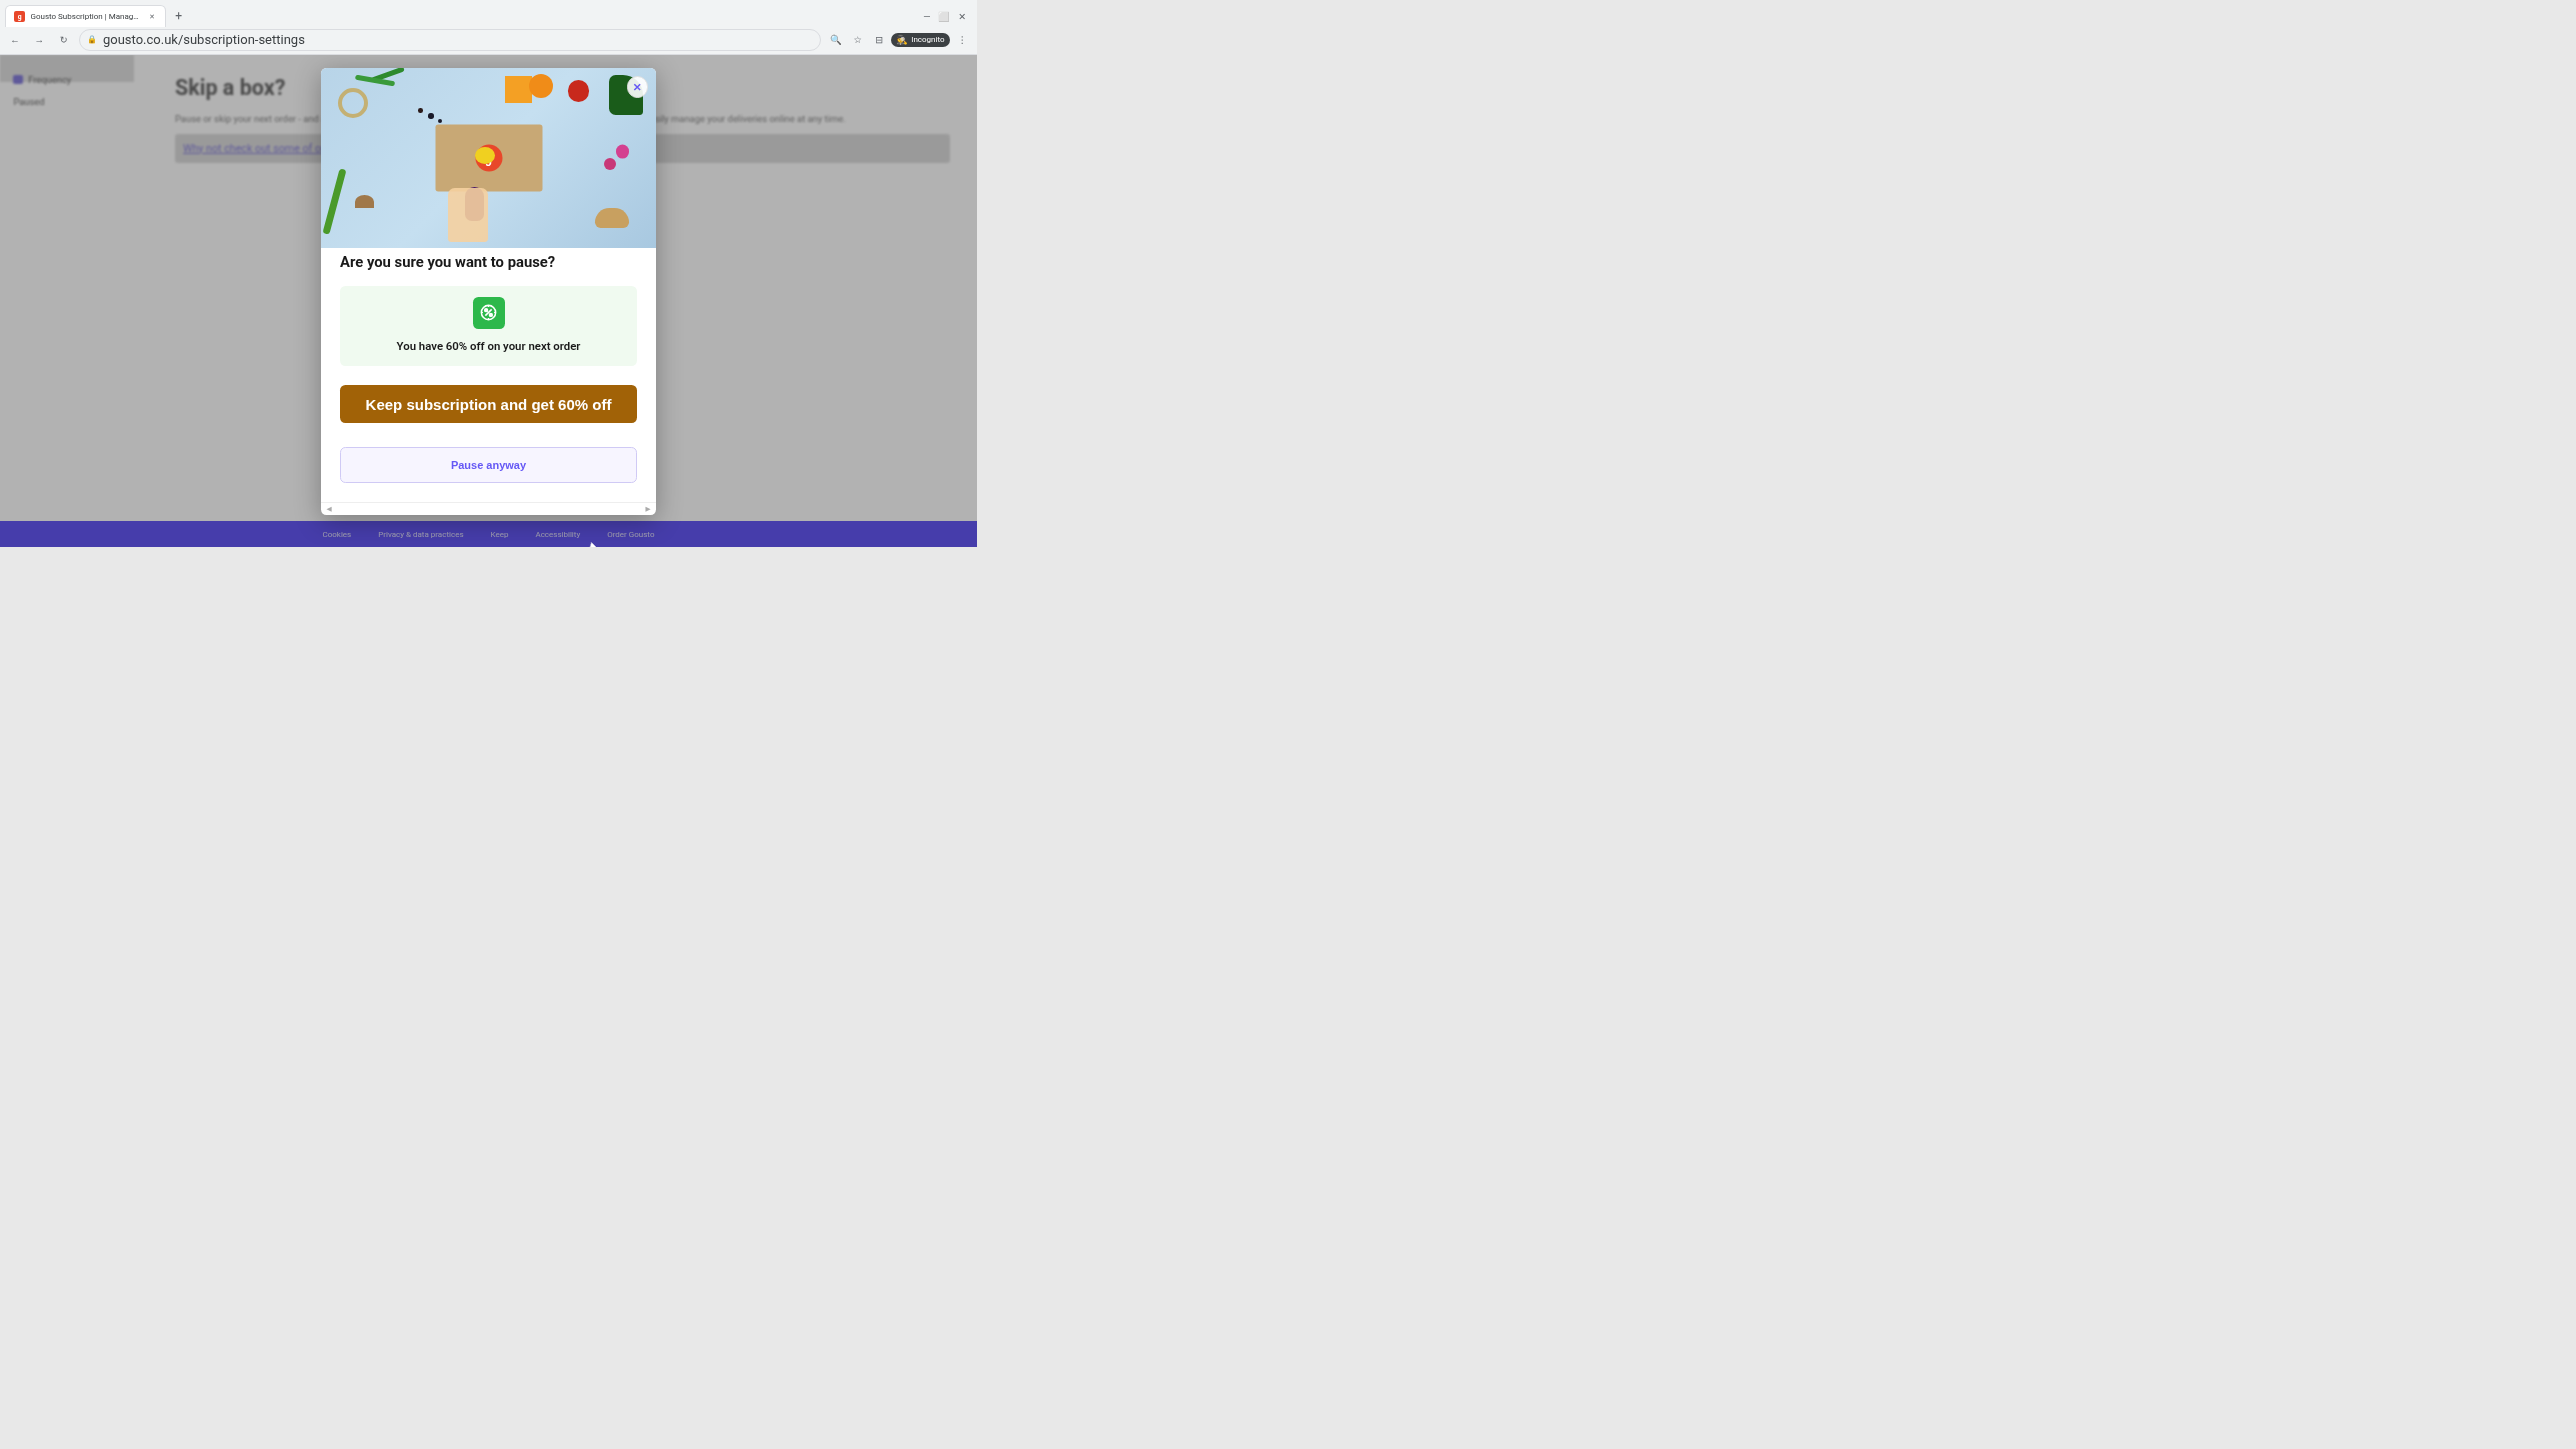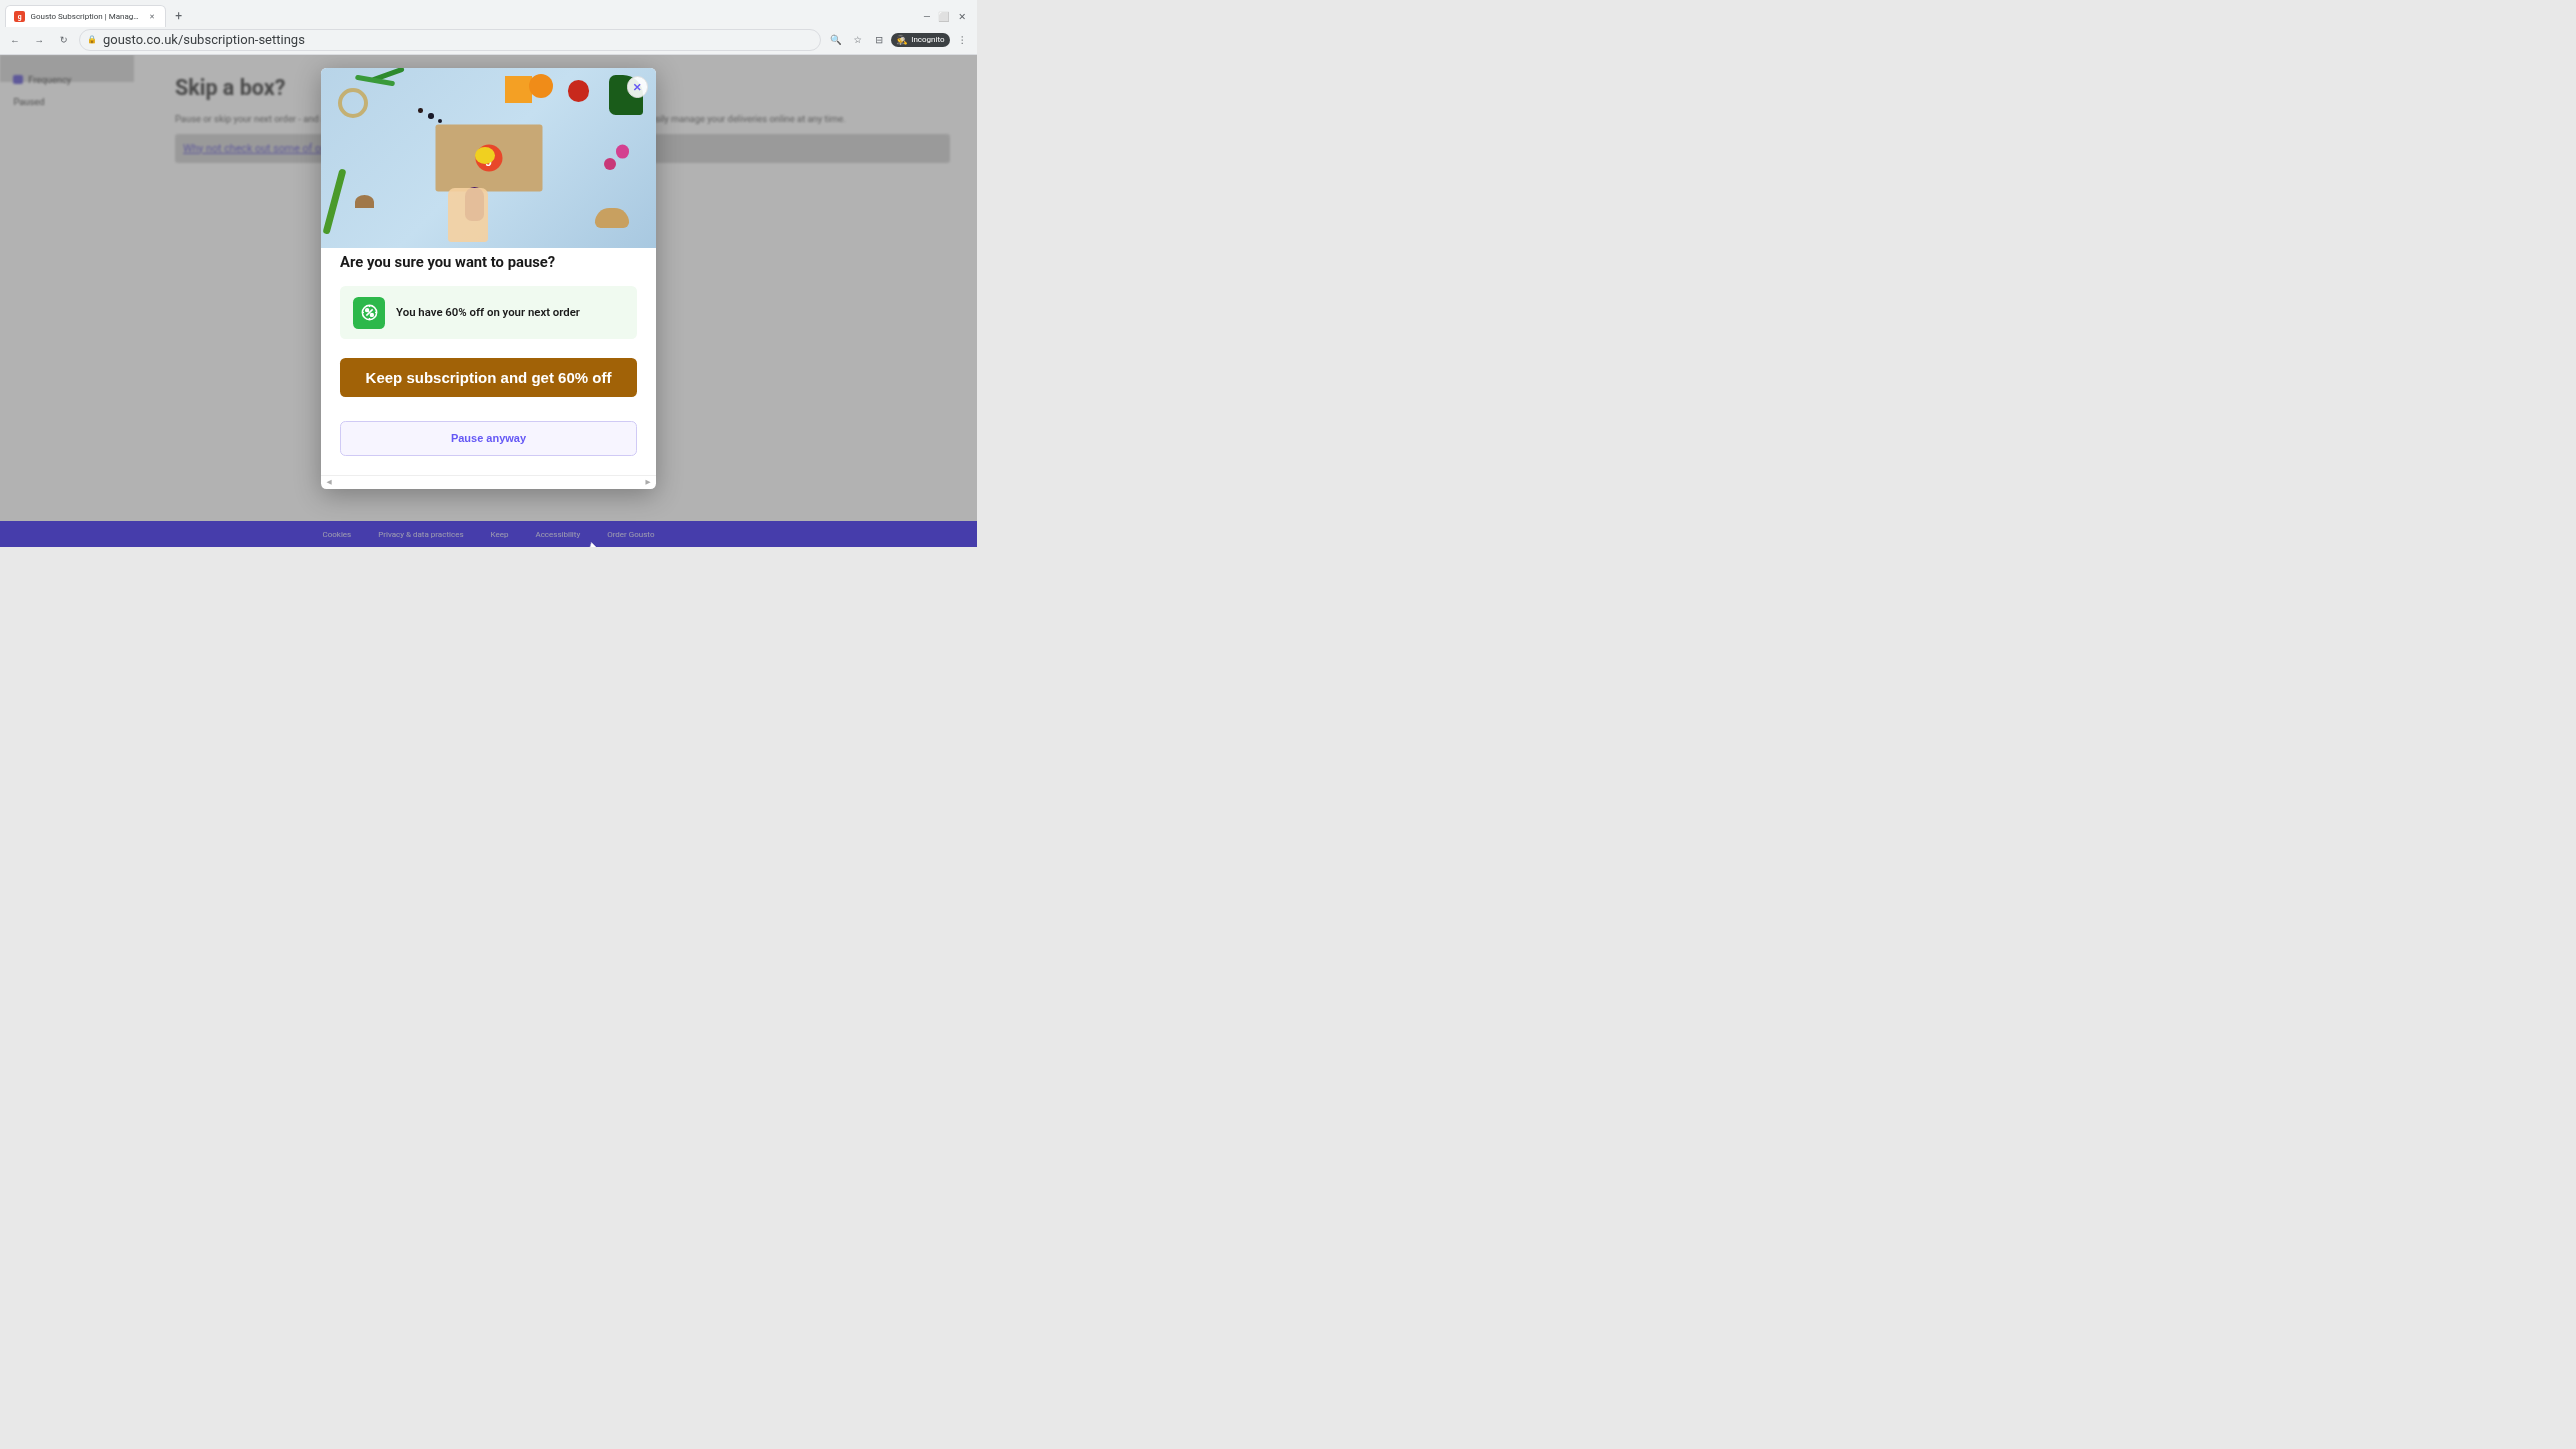--- a/index.html
+++ b/index.html
@@ -333,20 +333,21 @@
     }
 
     .offer-box {
       background: #f0faf0;
       border-radius: 5.4px;
       padding: 10.7px 13.4px;
       display: flex;
       align-items: center;
       gap: 10.7px;
       margin-bottom: 19px;
+      flex-direction: column;
     }
 
     .offer-icon {
       width: 32px;
       height: 32px;
       background: #2db84b;
       border-radius: 5.4px;
       display: flex;
       align-items: center;
       justify-content: center;

